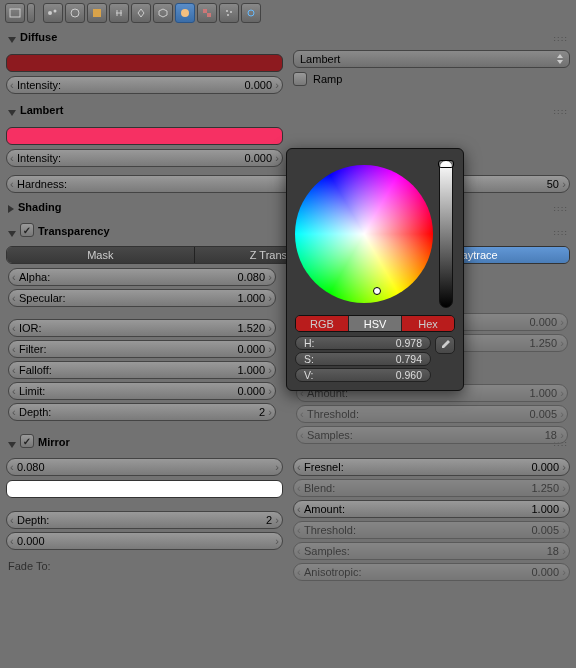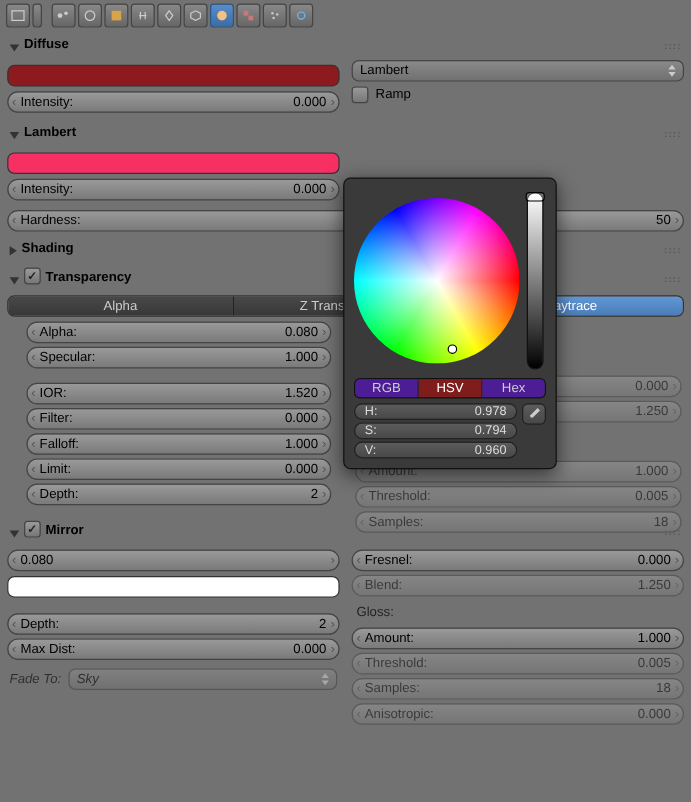--- a/index.html
+++ b/index.html
@@ -254,30 +254,30 @@
 .picker .mode-tabs {
   display: flex;
   height: 17px;
   margin: 4px 0;
   border-radius: 5px;
   overflow: hidden;
   border: 1px solid #111;
 }
 .picker .mode-tabs .mtab {
   flex: 1;
-  background: #4c1d95;
+  background: #b91c1c;
   display: flex;
   align-items: center;
   justify-content: center;
   border-right: 1px solid #222;
   cursor: pointer;
   font-size: 11px;
 }
 .picker .mode-tabs .mtab:last-child { border-right: none; }
-.picker .mode-tabs .mtab.active { background: #7f1d1d; color: #fff; }
+.picker .mode-tabs .mtab.active { background: #737373; color: #fff; }
 
 .pfield-row {
   display: flex;
   gap: 4px;
   margin-top: 4px;
 }
 .pfield {
   height: 16px;
   background: linear-gradient(#5c5c5c, #484848);
   border: 1px solid #222;
@@ -295,23 +295,23 @@
   background: linear-gradient(#5c5c5c, #484848);
   border: 1px solid #222;
   border-radius: 5px;
   display: flex;
   align-items: center;
   justify-content: center;
   cursor: pointer;
 }
 .pfield-stack { flex: 1; display: flex; flex-direction: column; gap: 2px; }
 
-.left-narrow { width: 276px; padding-left: 22px; }
+.left-narrow { width: 276px; padding-left: 8px; }
 .right-narrow { position: absolute; left: 296px; width: 272px; }
-.fade-row { display:flex; align-items:center; gap:2px; padding:4px 2px;font-style:italic; }
+.fade-row { display:flex; align-items:center; gap:24px; padding:4px 2px; }
 </style>
 </head>
 <body>
 
 <div class="toolbar">
   <div class="tb-btn">
       <svg viewBox="0 0 12 12">
         <rect x="1" y="2" width="10" height="8" fill="none" stroke="#ccc"></rect>
       </svg>
     </div>
@@ -432,21 +432,21 @@
 </div>
 
 <div class="panel">
   <div class="panel-header">
     <span class="tri"></span>
     <div class="checkbox checked"></div>
     <span>Transparency</span>
     <span class="grip">::::</span>
   </div>
   <div class="tab-row">
-    <div class="tab">Alpha</div>
+    <div class="tab">Mask</div>
     <div class="tab">Z Transparency</div>
     <div class="tab active">Raytrace</div>
   </div>
 </div>
 
 <div class="left-narrow">
   <div class="num-field">
       <span class="lbl">Alpha:</span>
       <span class="val">0.080</span>
     </div>
@@ -513,40 +513,35 @@
       <div class="num-field">
           <span class="val">0.080</span>
         </div>
       <div class="color-swatch white"></div>
       <div style="height:6px"></div>
       <div class="num-field">
           <span class="lbl">Depth:</span>
           <span class="val">2</span>
         </div>
       <div class="num-field">
-          <span class="lbl">Max Dist:</span>
           <span class="val">0.000</span>
         </div>
       <div class="fade-row">
         <span class="inline-label" style="opacity:.6">Fade To:</span>
-        <div class="drop dim" style="flex:1;opacity:.6">
-            <span>Sky</span>
-          </div>
       </div>
     </div>
     <div class="col-r">
       <div class="num-field">
           <span class="lbl">Fresnel:</span>
           <span class="val">0.000</span>
         </div>
       <div class="num-field dim">
           <span class="lbl">Blend:</span>
           <span class="val">1.250</span>
         </div>
-      <div class="static-label">Gloss:</div>
       <div class="num-field">
           <span class="lbl">Amount:</span>
           <span class="val">1.000</span>
         </div>
       <div class="num-field dim">
           <span class="lbl">Threshold:</span>
           <span class="val">0.005</span>
         </div>
       <div class="num-field dim">
           <span class="lbl">Samples:</span>

